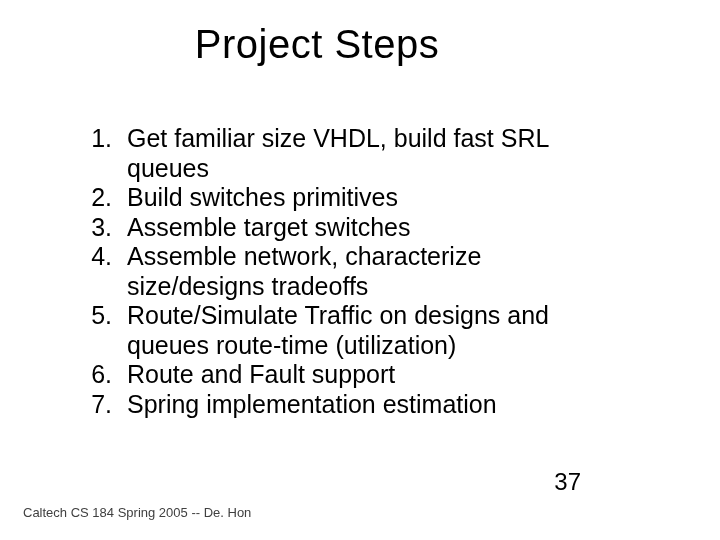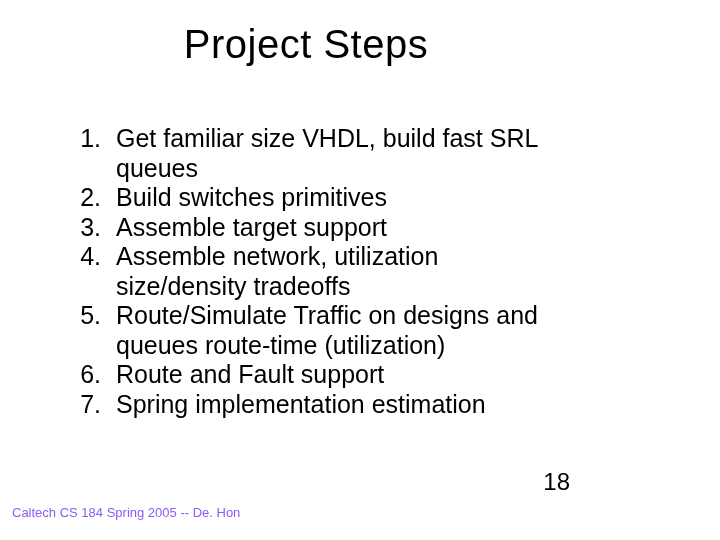--- a/index.html
+++ b/index.html
@@ -11,20 +11,21 @@
     font-family: Arial, Helvetica, sans-serif;
     color: #000000;
     overflow: hidden;
     position: relative;
   }
   .slide {
     width: 612px;
     height: 540px;
     position: relative;
     box-sizing: border-box;
+    margin-left: 11px;
   }
   .title {
     position: absolute;
     top: 22px;
     left: 0;
     width: 100%;
     text-align: center;
     font-size: 40px;
     font-weight: 400;
     letter-spacing: 0.5px;
@@ -44,42 +45,42 @@
   }
   ol.steps li {
     padding-left: 8px;
     margin: 0;
   }
   .footer {
     position: absolute;
     left: 12px;
     bottom: 20px;
     font-size: 13px;
-    color: #8b5cf6;
+    color: #404040;
   }
   .pagenum {
     position: absolute;
     right: 42px;
     bottom: 44px;
     font-size: 24px;
   }
 </style>
 </head>
 <body>
 
 <div class="slide">
   <div class="title">Project Steps</div>
 
   <div class="content">
     <ol class="steps">
       <li>Get familiar size VHDL, build fast SRL queues</li>
       <li>Build switches primitives</li>
-      <li>Assemble target support</li>
-      <li>Assemble network, utilization size/density tradeoffs</li>
+      <li>Assemble target switches</li>
+      <li>Assemble network, characterize size/designs tradeoffs</li>
       <li>Route/Simulate Traffic on designs and queues route-time (utilization)</li>
       <li>Route and Fault support</li>
       <li>Spring implementation estimation</li>
     </ol>
   </div>
 
   <div class="footer">Caltech CS 184 Spring 2005 -- De. Hon</div>
-  <div class="pagenum">18</div>
+  <div class="pagenum">37</div>
 </div>
 
 </body></html>

